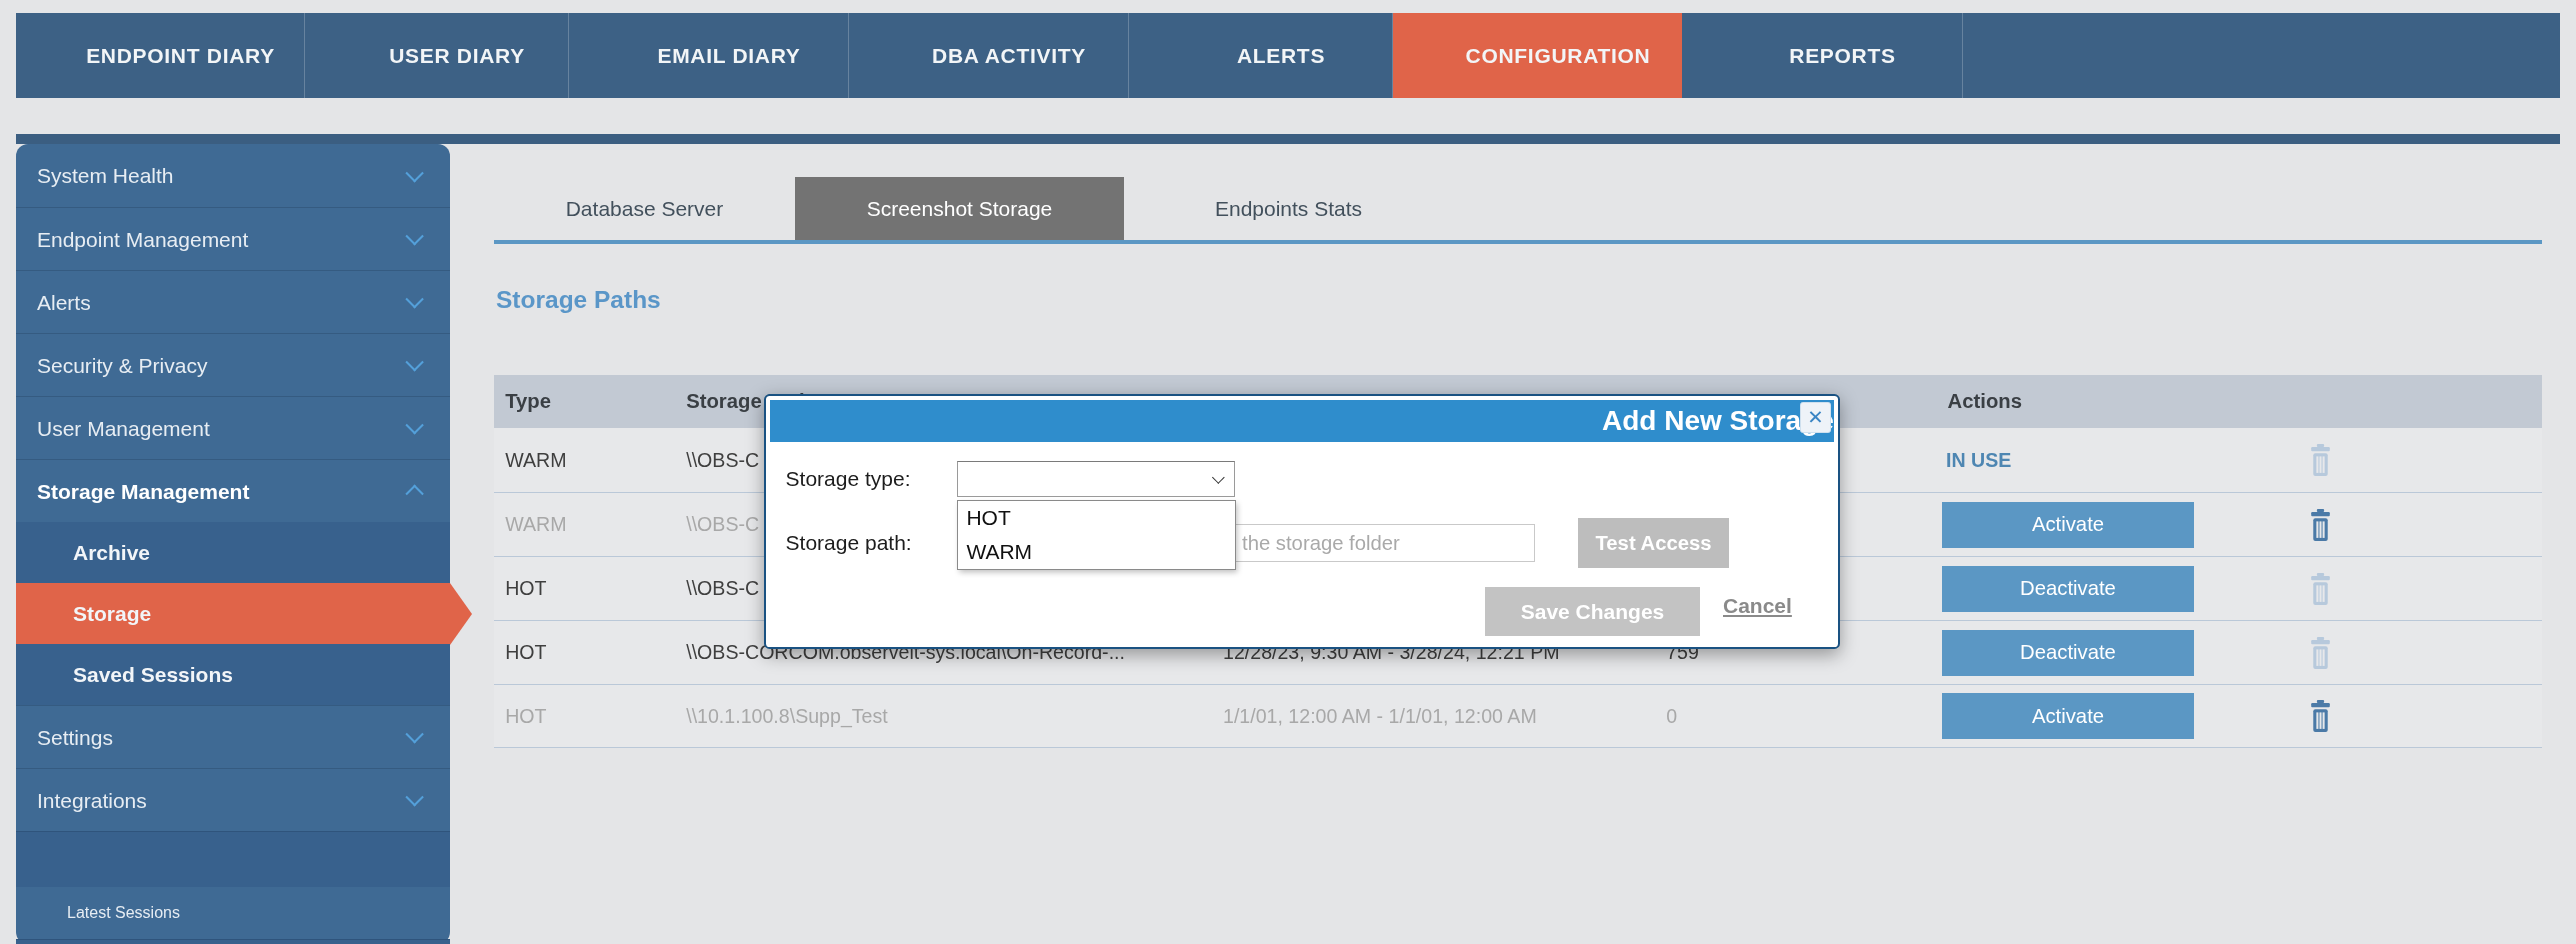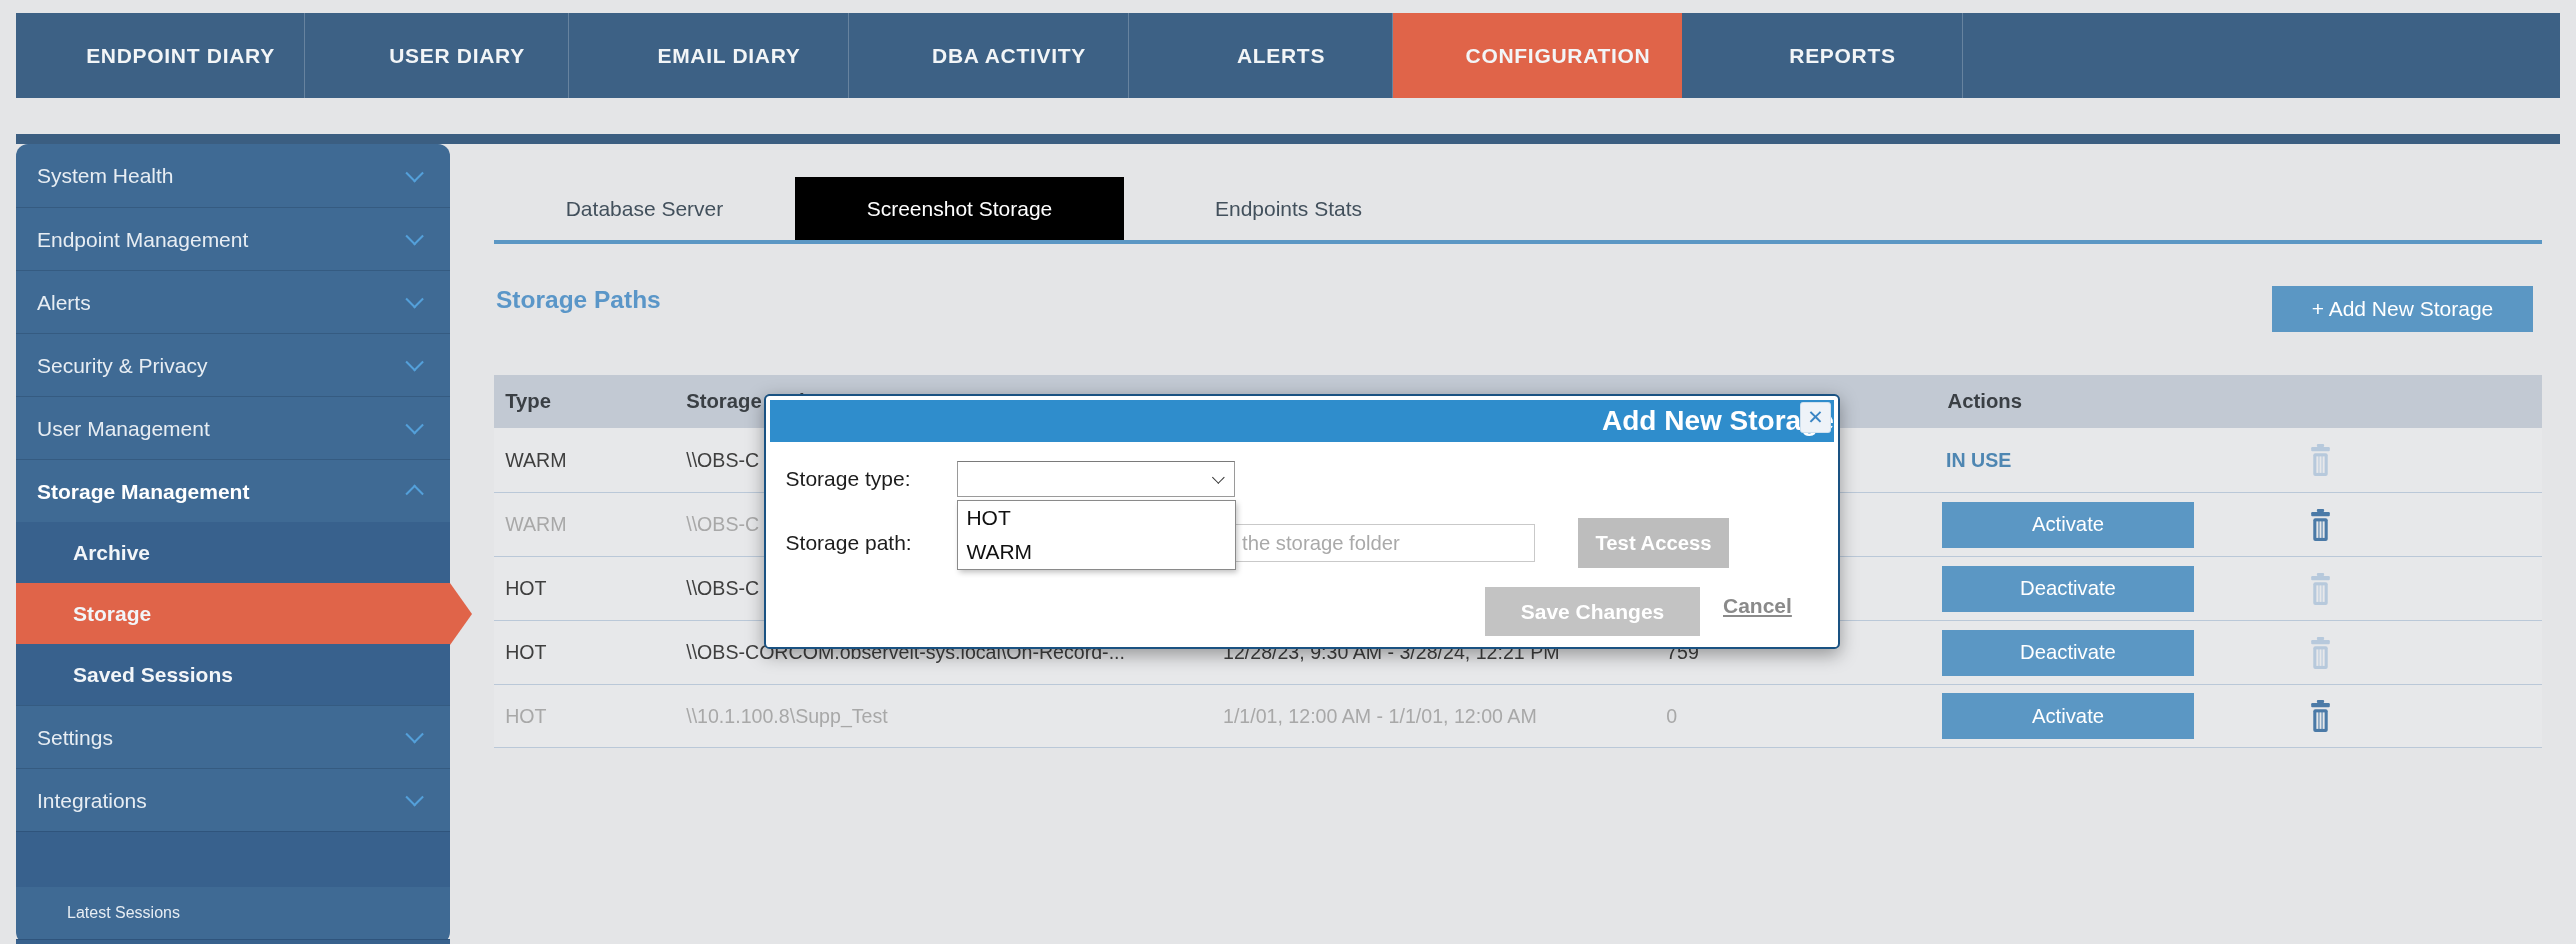--- a/index.html
+++ b/index.html
@@ -36,21 +36,21 @@
   .chev{position:absolute;right:29px;top:50%;width:11.2px;height:11.2px;
         border-right:2.1px solid #54a0da;border-bottom:2.1px solid #54a0da;
         transform:translateY(-70%) rotate(45deg);}
   .chev.up{transform:translateY(-30%) rotate(-135deg);}
 
   
   .tabs{position:absolute;left:494px;top:177px;height:63px;display:flex;}
   .tab{height:100%;display:flex;align-items:center;justify-content:center;font-size:21px;
        color:#42505c;cursor:pointer;}
   .tab.t1{width:301px;} .tab.t2{width:329px;} .tab.t3{width:329px;}
-  .tab.active{background:#000000;color:#ffffff;}
+  .tab.active{background:#737373;color:#ffffff;}
   .tab-underline{position:absolute;left:494px;width:2048px;top:240px;height:4.2px;background:#5b97c4;}
 
   .page-heading{position:absolute;left:496px;top:286px;font-size:24.5px;font-weight:bold;color:#5a96c8;}
   .add-btn{position:absolute;left:2272px;top:286px;width:261px;height:46px;background:#5b97c4;
            color:#fff;font-size:21px;display:flex;align-items:center;justify-content:center;cursor:pointer;}
 
   
   .table{position:absolute;left:494px;top:375px;width:2048px;}
   .t-head{display:flex;align-items:center;height:53px;background:#c2c9d3;
           font-size:20.3px;font-weight:bold;color:#3a3f44;}
@@ -169,21 +169,20 @@
   </div>
 
   <div class="tabs">
     <div class="tab t1">Database Server</div>
     <div class="tab t2 active">Screenshot Storage</div>
     <div class="tab t3">Endpoints Stats</div>
   </div>
   <div class="tab-underline"></div>
 
   <div class="page-heading">Storage Paths</div>
-  <div class="add-btn">+ Add New Storage</div>
 
   <div class="table">
     <div class="t-head">
       <div class="c-type">Type</div>
       <div class="c-path">Storage Path</div>
       <div class="c-dates"></div>
       <div class="c-count"></div>
       <div class="c-status h-actions">Actions</div>
       <div class="c-trash"></div>
     </div>

